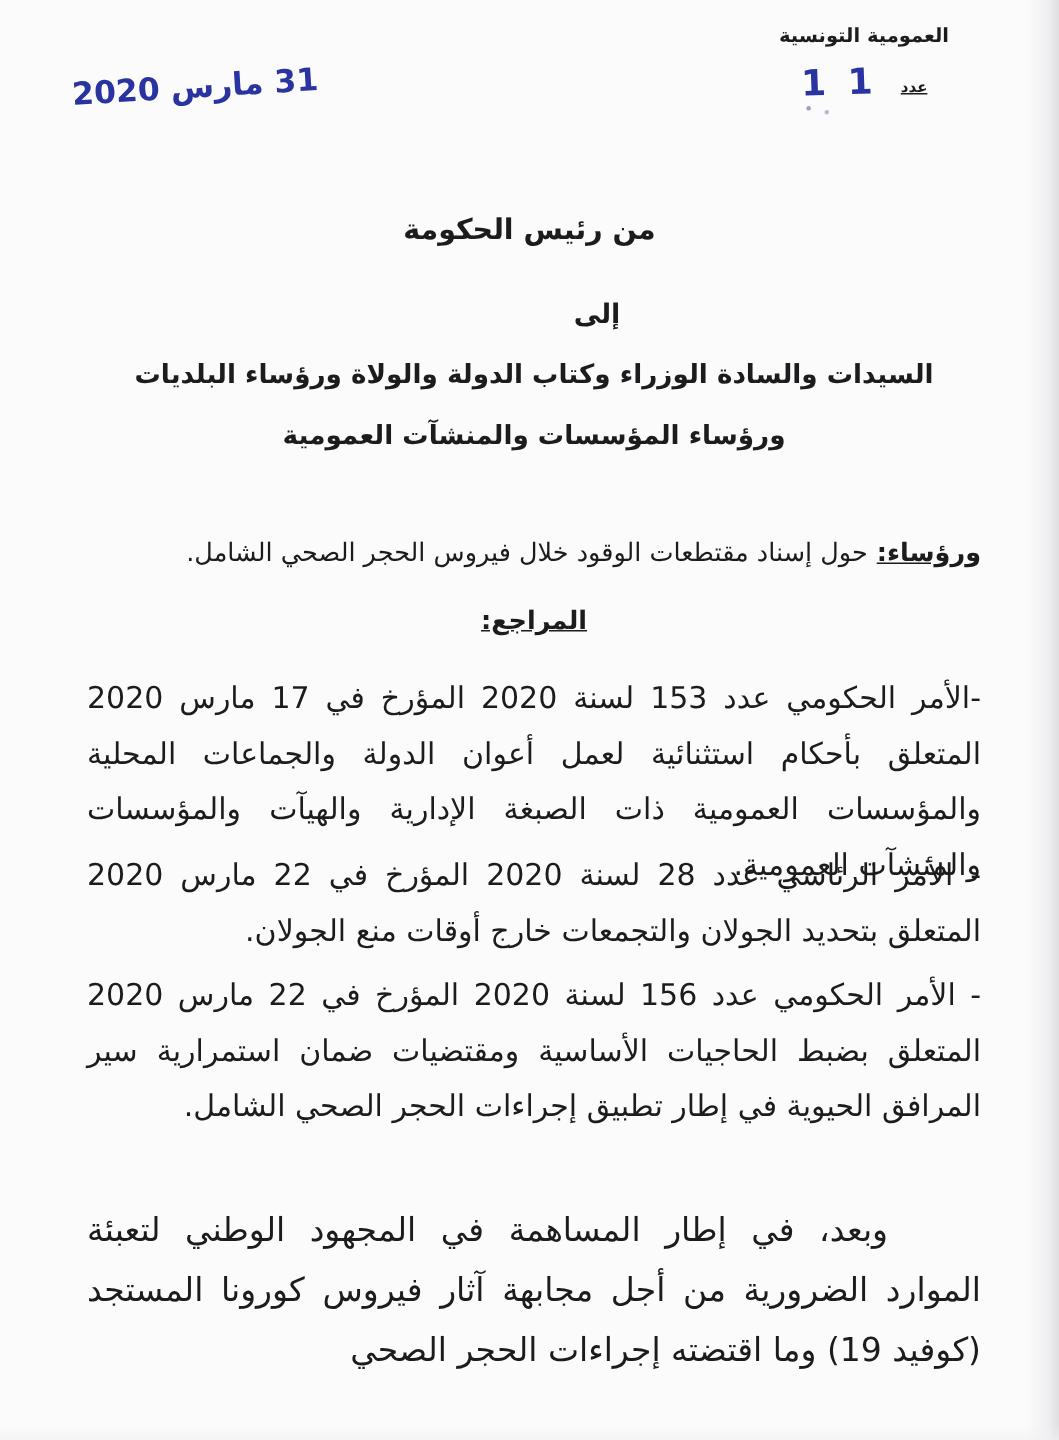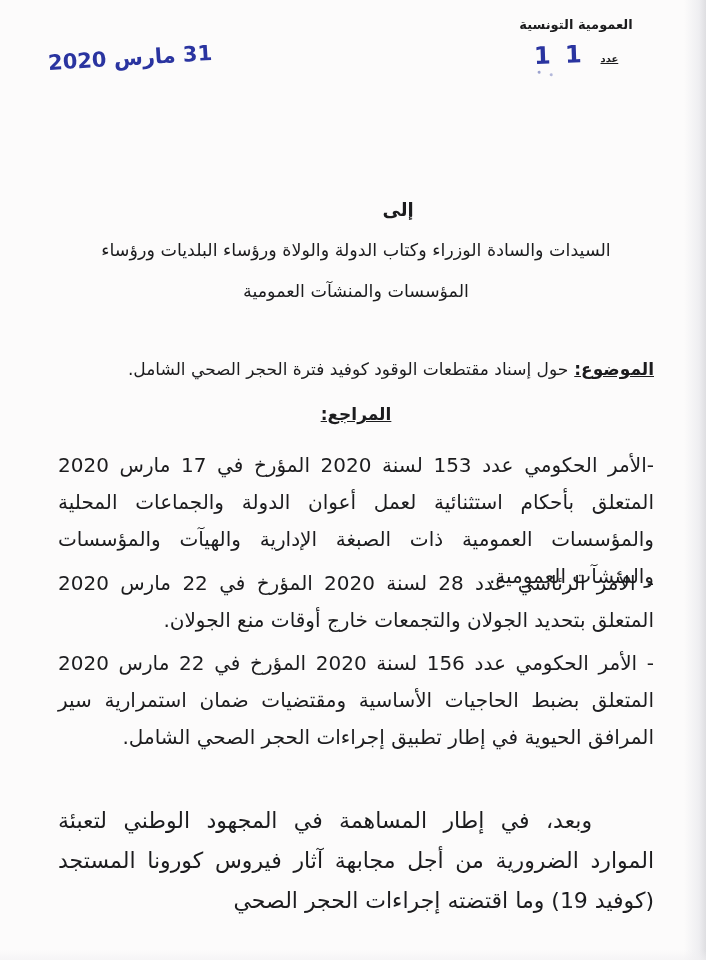--- a/index.html
+++ b/index.html
@@ -64,21 +64,21 @@
   .from-line{
     position:absolute;top:142px;left:0;width:100%;
     text-align:center;font-weight:bold;font-size:19px;
   }
   .to-line{
     position:absolute;top:199px;left:0;width:100%;
     text-align:center;font-weight:bold;font-size:18px;padding-left:45px;
   }
   .recipients{
     position:absolute;top:230px;right:52px;left:58px;
-    text-align:center;font-weight:normal;font-size:17.5px;line-height:41px;
+    text-align:center;font-weight:bold;font-size:17.5px;line-height:41px;
   }
   .subject{
     position:absolute;top:356px;right:52px;left:58px;
     font-size:17px;line-height:26px;text-align:right;
   }
   .u-label{font-weight:bold;text-decoration:underline;}
   .subject-text{margin-inline-start:6px;}
   .refs-label{
     position:absolute;top:404px;right:52px;left:58px;
     font-size:17px;text-align:center;
@@ -109,27 +109,28 @@
   <div class="stamp" dir="rtl">31 مارس 2020</div>
 
   <div class="letterhead">
     <div class="lh-country" dir="rtl">العمومية التونسية</div>
     <div class="lh-number" dir="rtl">
       <span class="lh-number-label">عدد</span>
       <span class="lh-number-value">1 1</span>
     </div>
   </div>
 
+  <div class="from-line" dir="rtl">من رئيس الحكومة</div>
 
   <div class="to-line" dir="rtl">إلى</div>
 
   <div class="recipients" dir="rtl">السيدات والسادة الوزراء وكتاب الدولة والولاة ورؤساء البلديات ورؤساء المؤسسات والمنشآت العمومية</div>
 
   <div class="subject" dir="rtl">
-    <span class="u-label">الموضوع:</span><span class="subject-text">حول إسناد مقتطعات الوقود كوفيد فترة الحجر الصحي الشامل.</span>
+    <span class="u-label">ورؤساء:</span><span class="subject-text">حول إسناد مقتطعات الوقود خلال فيروس الحجر الصحي الشامل.</span>
   </div>
 
   <div class="refs-label" dir="rtl">
     <span class="u-label">المراجع:</span>
   </div>
 
   <div class="ref ref-1" dir="rtl">-الأمر الحكومي عدد 153 لسنة 2020 المؤرخ في 17 مارس 2020 المتعلق بأحكام استثنائية لعمل أعوان الدولة والجماعات المحلية والمؤسسات العمومية ذات الصبغة الإدارية والهيآت والمؤسسات والمنشآت العمومية.</div>
 
   <div class="ref ref-2" dir="rtl">- الأمر الرئاسي عدد 28 لسنة 2020 المؤرخ في 22 مارس 2020 المتعلق بتحديد الجولان والتجمعات خارج أوقات منع الجولان.</div>
 

